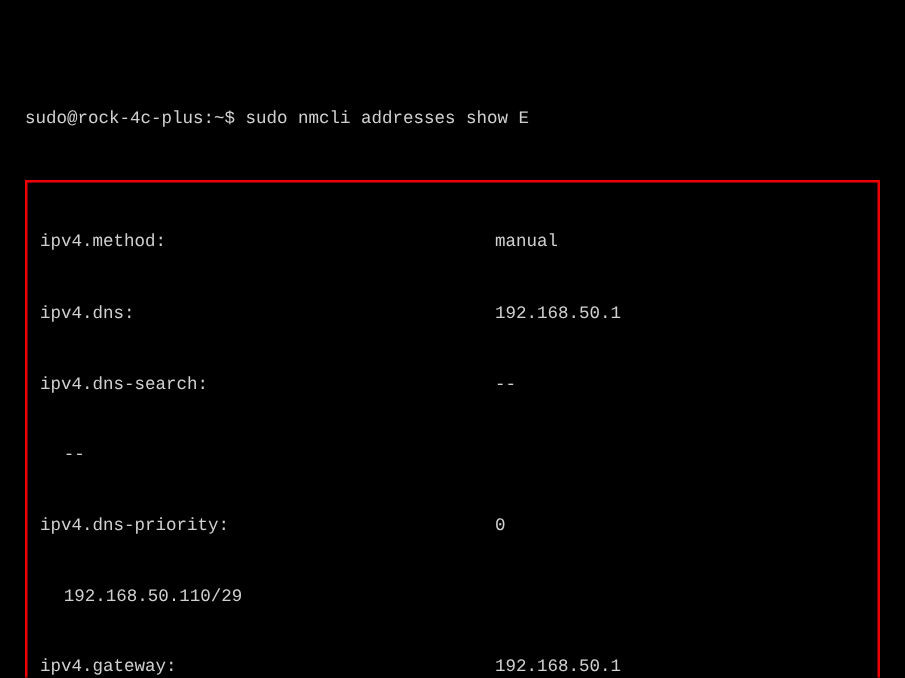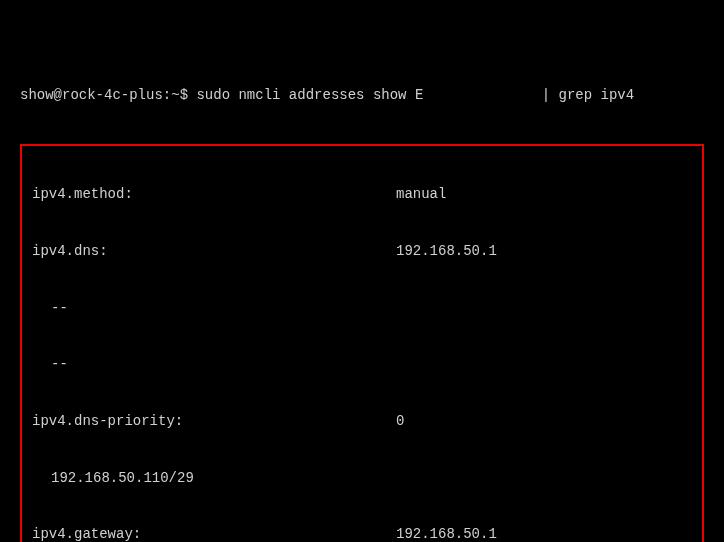--- a/index.html
+++ b/index.html
@@ -49,26 +49,26 @@
       width: 110px;
       height: 14px;
       vertical-align: middle;
     }
   </style>
 </head>
 <body>
 
 <div class="terminal">
   <div class="prompt-line">
-    <span>show@rock-4c-plus</span><span>:</span><span>~</span><span>$</span><span> </span><span>sudo nmcli addresses show E</span><span class="redacted"></span><span> </span><span>| grep ipv4</span>
+    <span>sudo@rock-4c-plus</span><span>:</span><span>~</span><span>$</span><span> </span><span>sudo nmcli addresses show E</span><span class="redacted"></span><span> </span>
   </div>
   <div class="highlight-box">
     <div class="row"><span class="key">ipv4.method:</span><span class="val">manual</span></div>
     <div class="row"><span class="key">ipv4.dns:</span><span class="val">192.168.50.1</span></div>
-    <div class="row"><span class="val">--</span></div>
+    <div class="row"><span class="key">ipv4.dns-search:</span><span class="val">--</span></div>
     <div class="row"><span class="val">--</span></div>
     <div class="row"><span class="key">ipv4.dns-priority:</span><span class="val">0</span></div>
     <div class="row"><span class="val">192.168.50.110/29</span></div>
     <div class="row"><span class="key">ipv4.gateway:</span><span class="val">192.168.50.1</span></div>
   </div>
   
   
   
   
   

